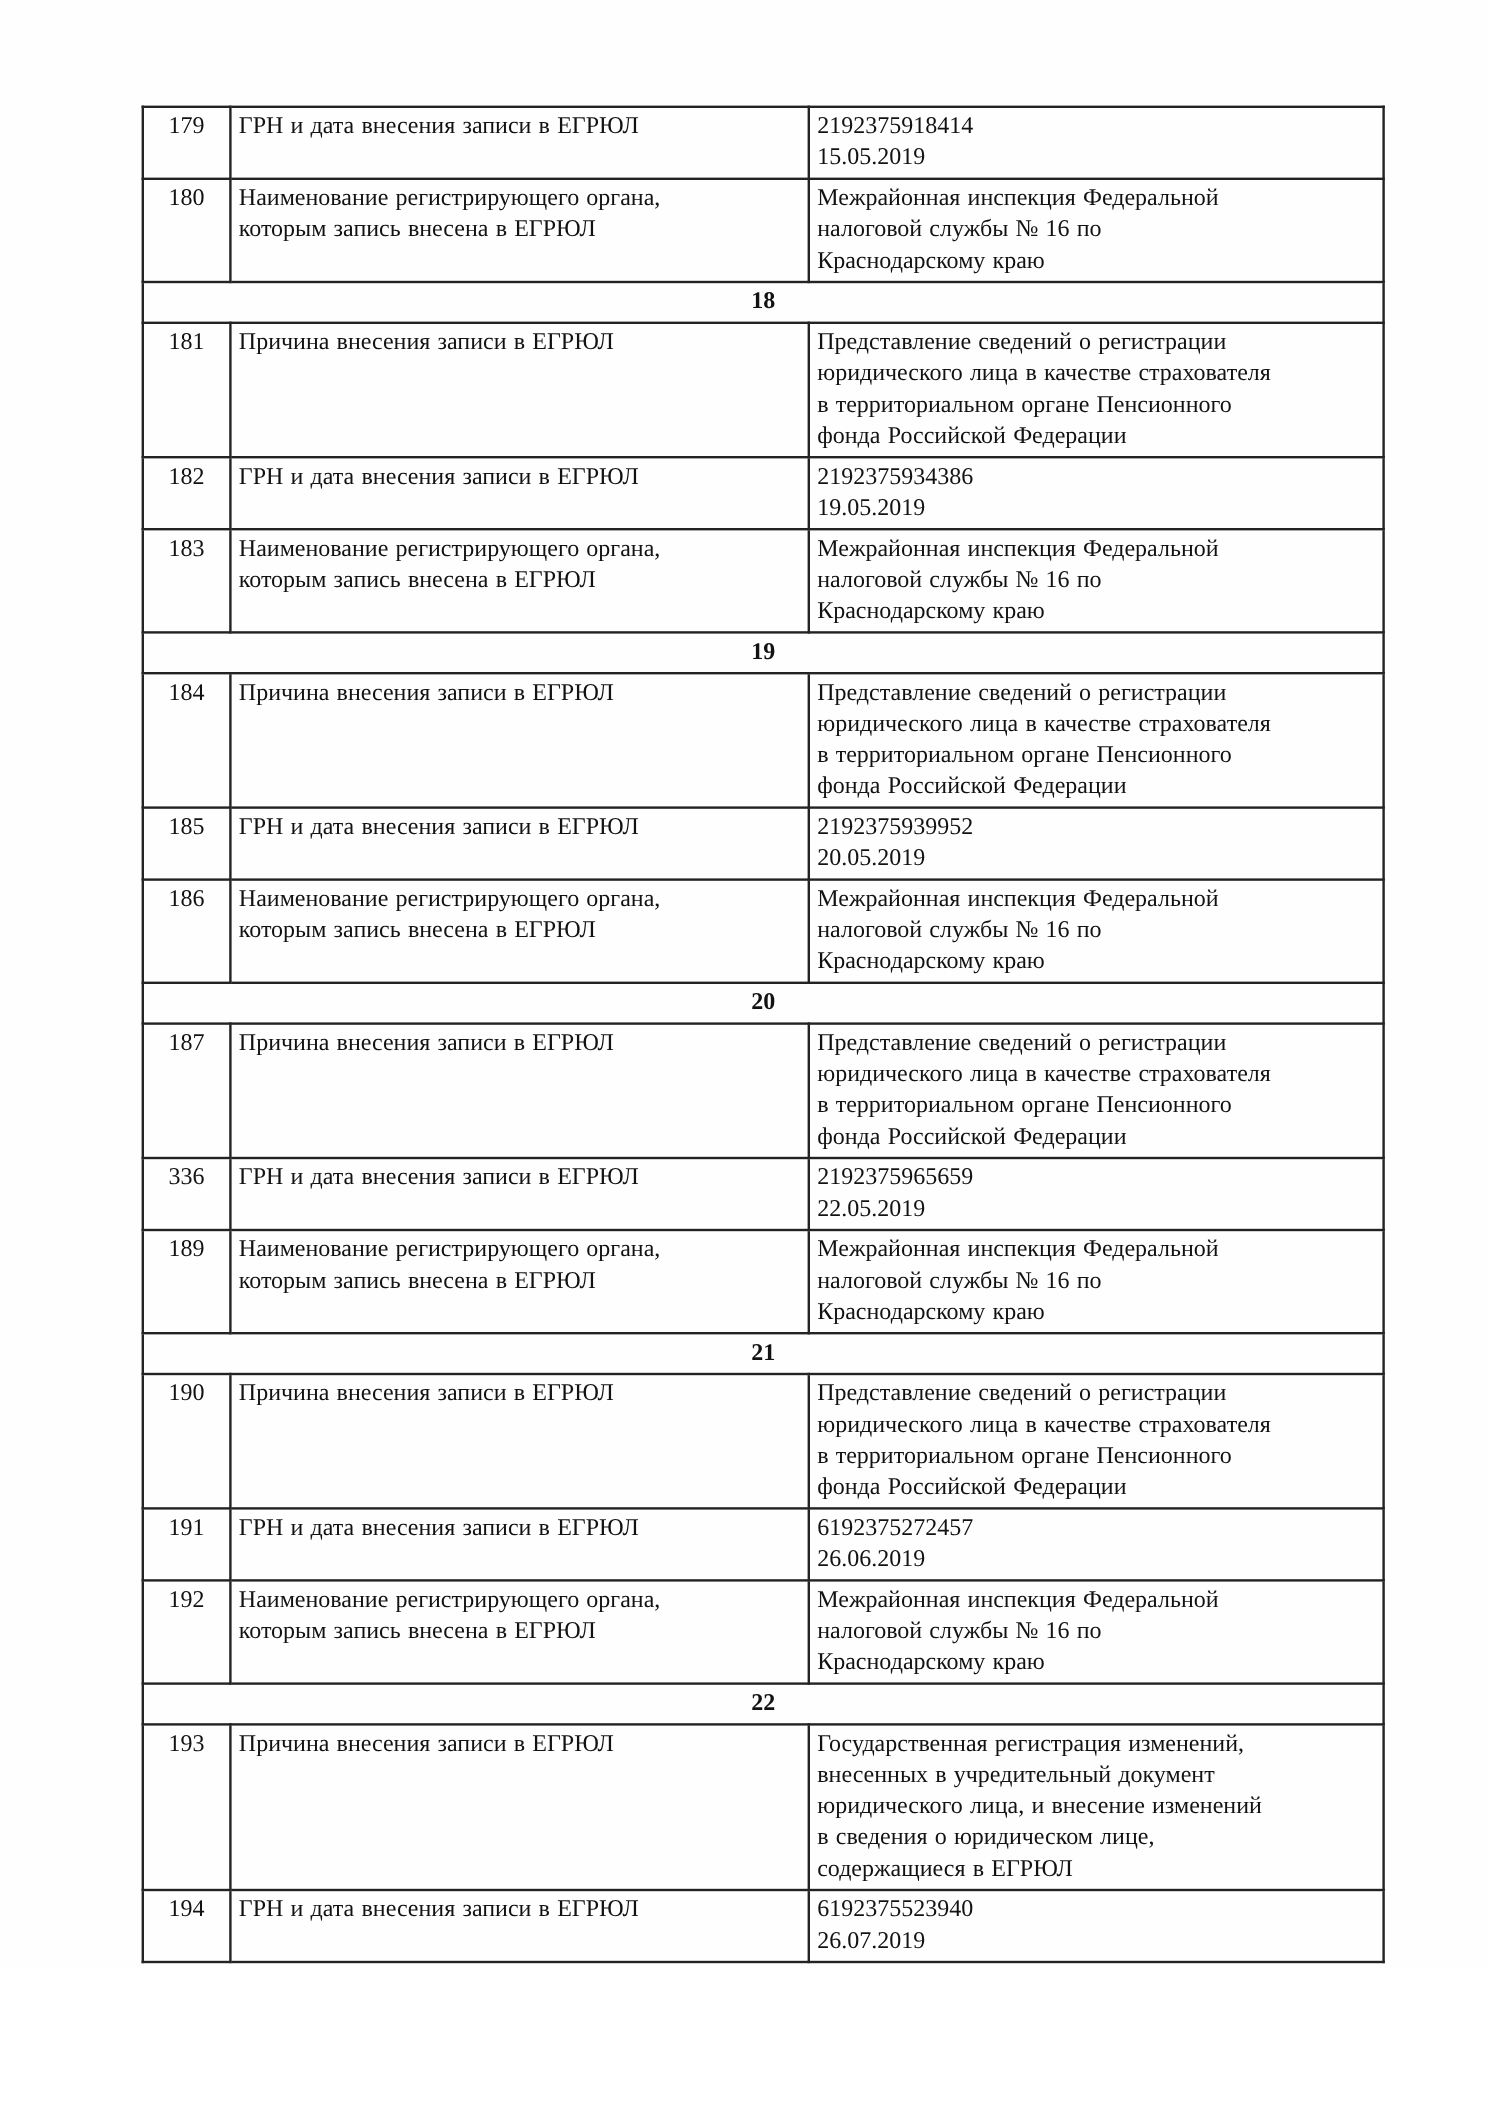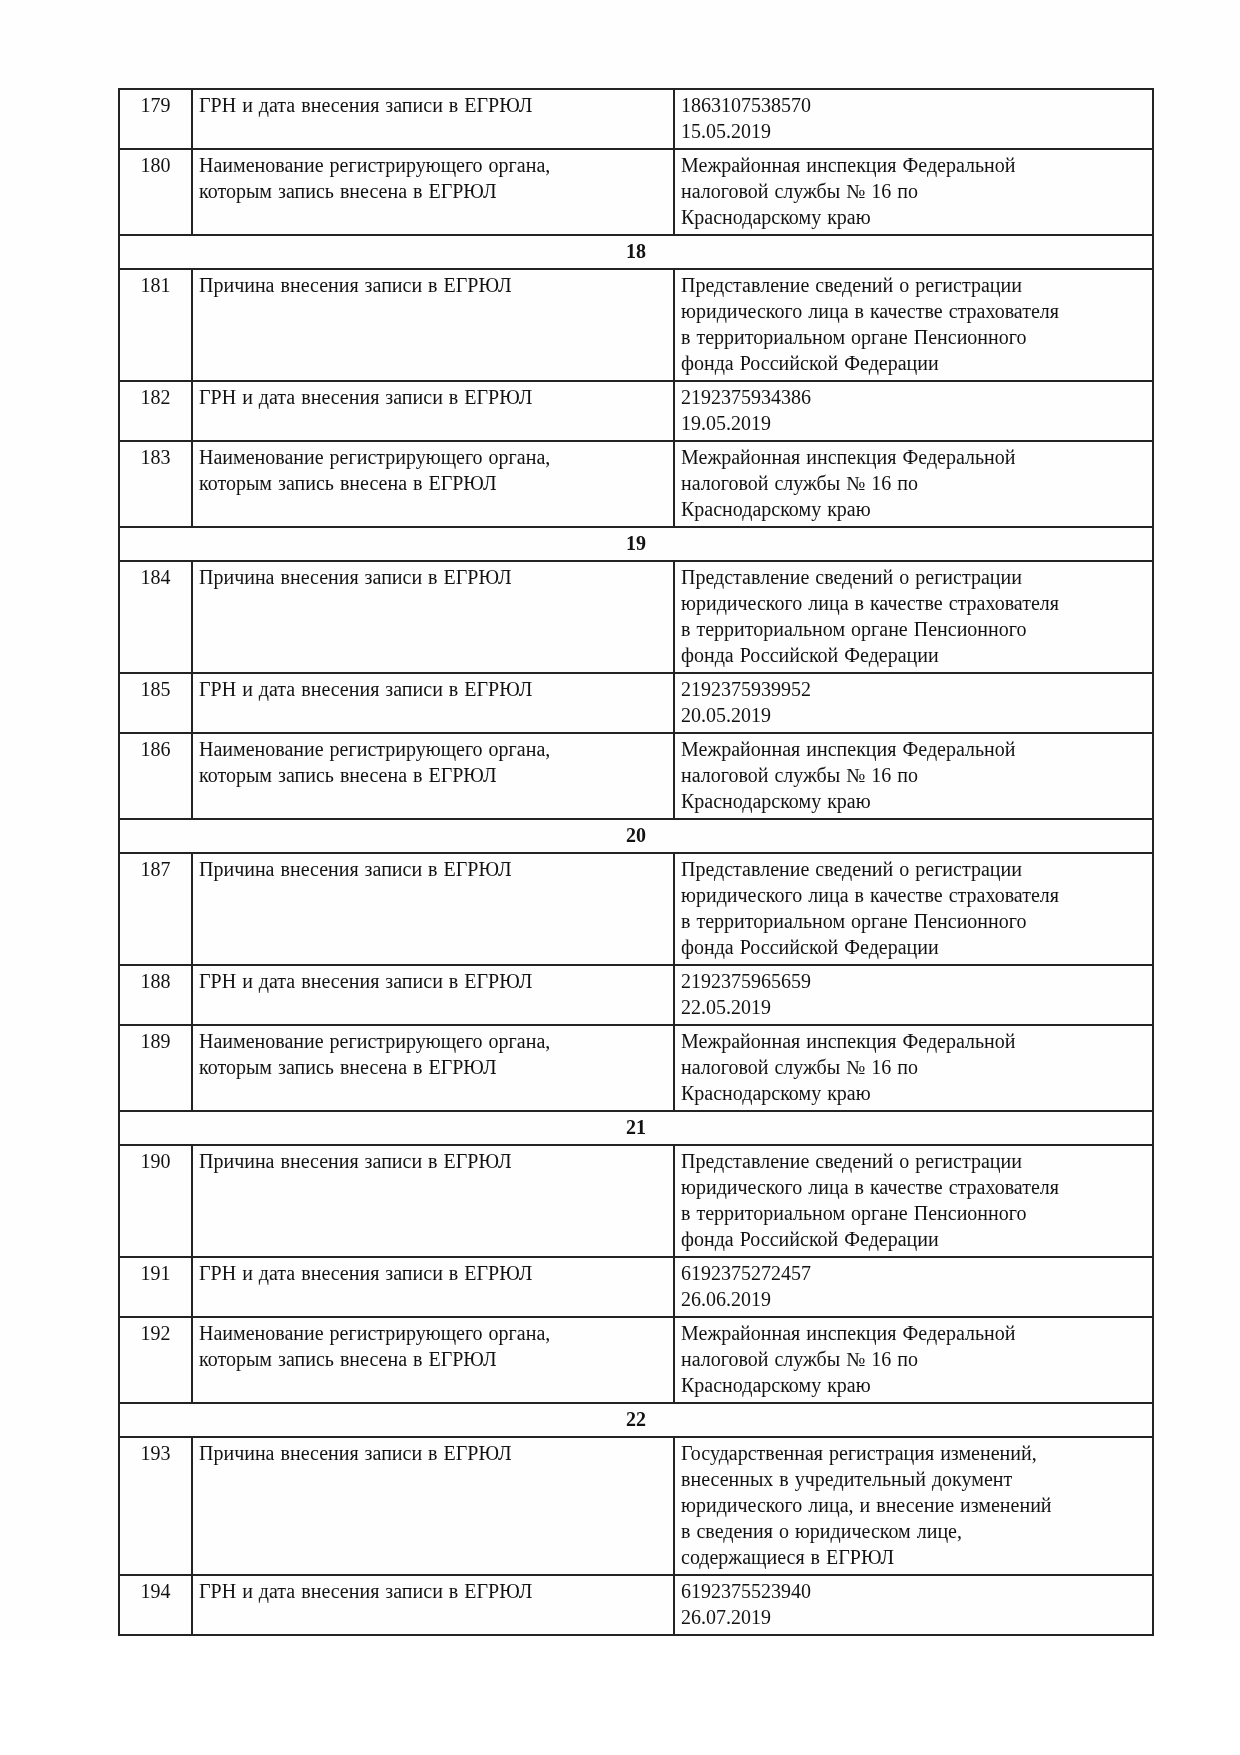--- a/index.html
+++ b/index.html
@@ -72,21 +72,21 @@
       <col style="width:482px">
       <col style="width:479px">
     </colgroup>
     <tbody>
         <tr>
           <td class="cell-num">179</td>
           <td class="cell-field">
             <div>ГРН и дата внесения записи в ЕГРЮЛ</div>
           </td>
           <td class="cell-value">
-            <div>1863107538570</div>
+            <div>2192375918414</div>
             <div>15.05.2019</div>
           </td>
         </tr>
         <tr>
           <td class="cell-num">180</td>
           <td class="cell-field">
             <div>Наименование регистрирующего органа,</div>
             <div>которым запись внесена в ЕГРЮЛ</div>
           </td>
           <td class="cell-value">
@@ -178,21 +178,21 @@
             <div>Причина внесения записи в ЕГРЮЛ</div>
           </td>
           <td class="cell-value">
             <div>Представление сведений о регистрации</div>
             <div>юридического лица в качестве страхователя</div>
             <div>в территориальном органе Пенсионного</div>
             <div>фонда Российской Федерации</div>
           </td>
         </tr>
         <tr>
-          <td class="cell-num">188</td>
+          <td class="cell-num">336</td>
           <td class="cell-field">
             <div>ГРН и дата внесения записи в ЕГРЮЛ</div>
           </td>
           <td class="cell-value">
             <div>2192375965659</div>
             <div>22.05.2019</div>
           </td>
         </tr>
         <tr>
           <td class="cell-num">189</td>

